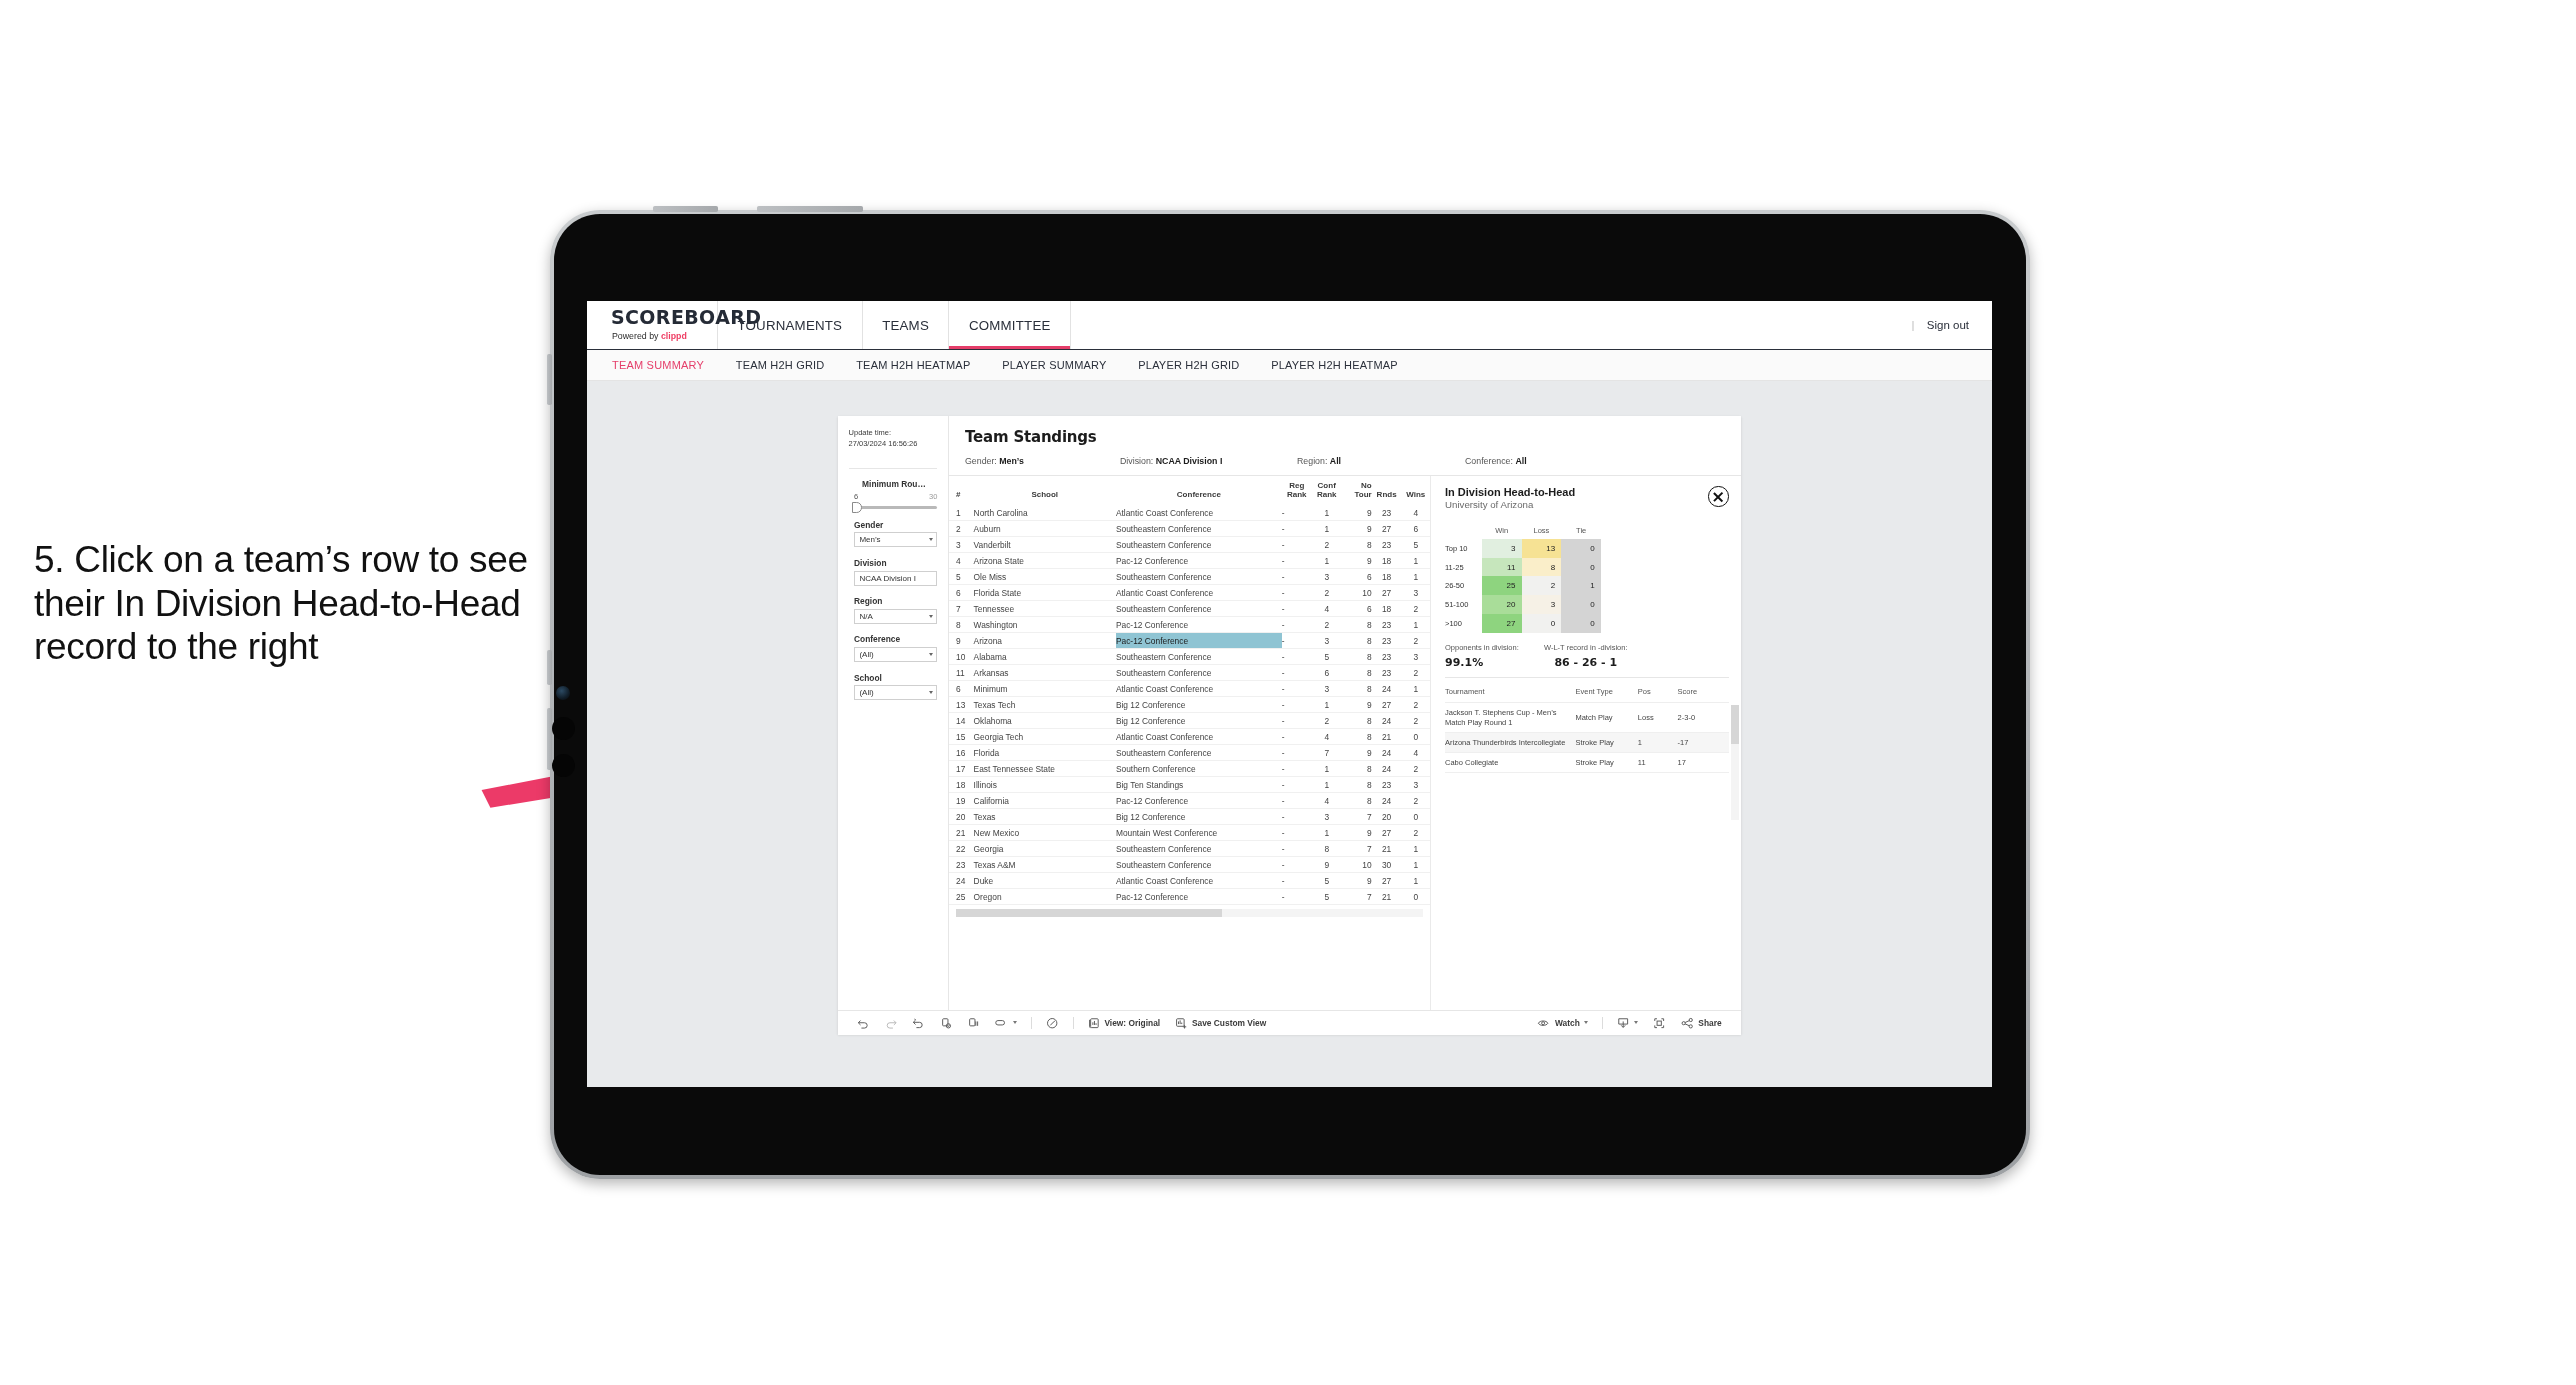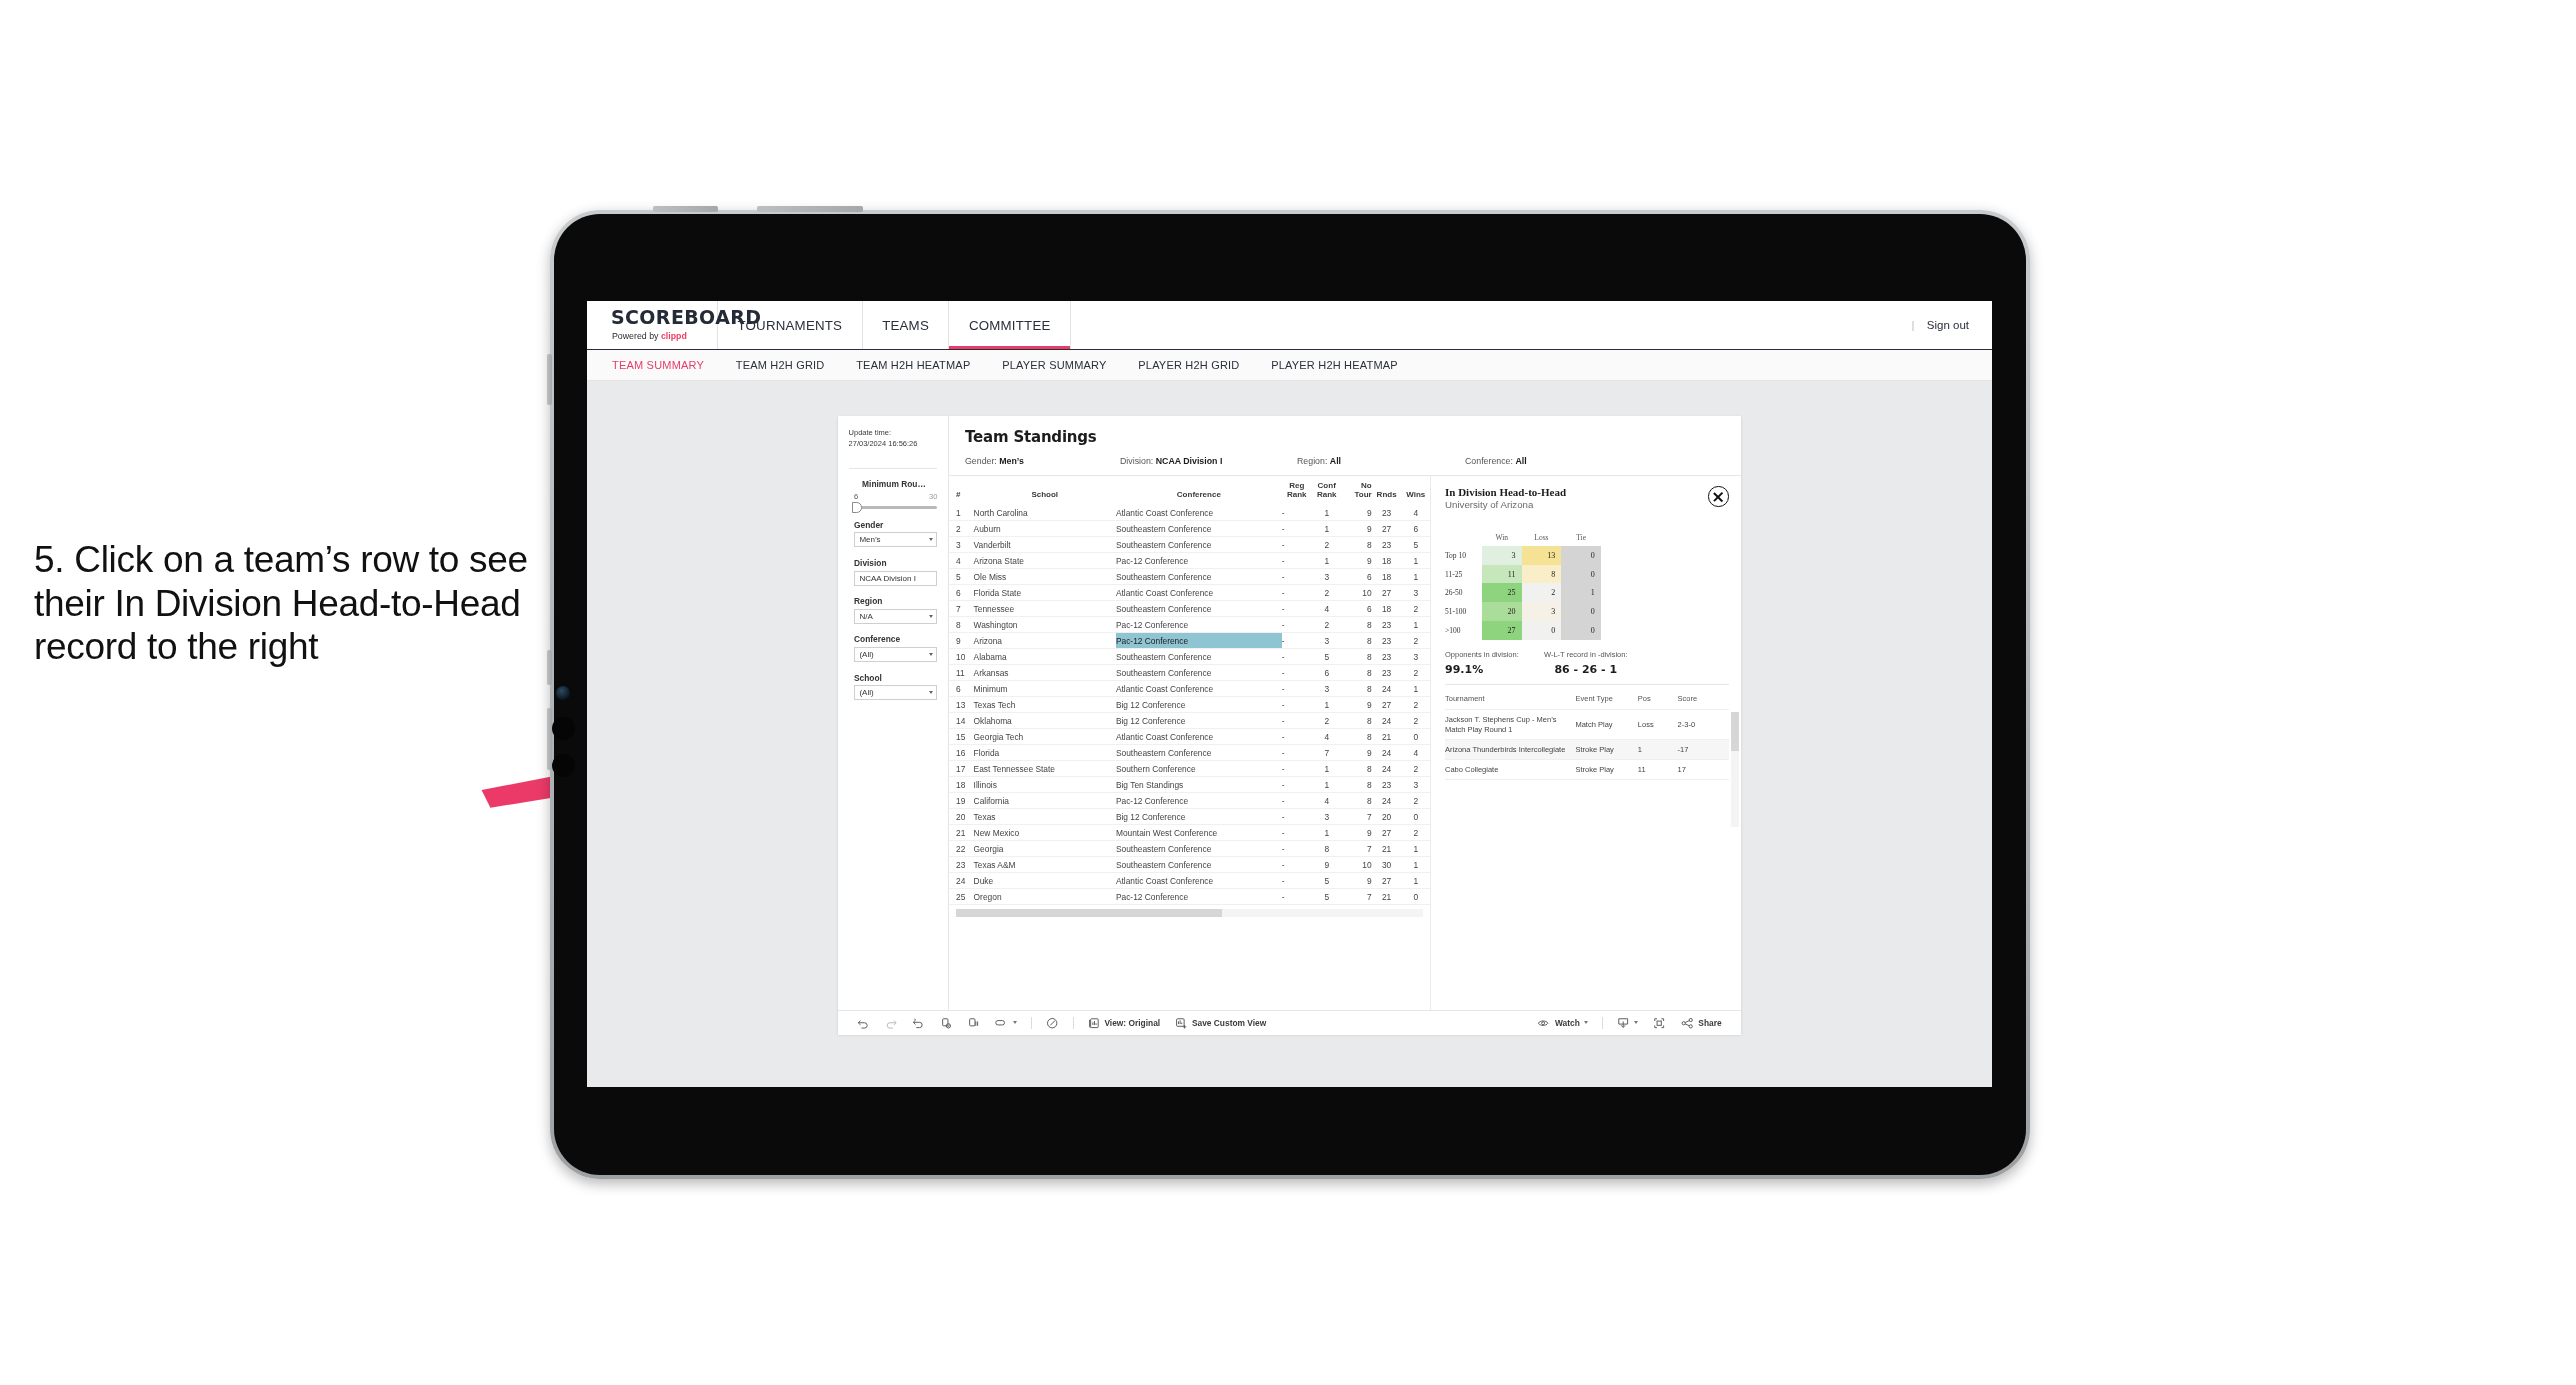--- a/index.html
+++ b/index.html
@@ -128,31 +128,31 @@
   .c-wn { width: 26.5px; text-align: center; }
   tr.sel td.c-conf { background: #8fc4d3; color: #1d1d1d; }
   #tbl-scroll-h { height: 8px; margin: 3.5px 7px 0 7px; background: #f4f4f4; position: relative; }
   #tbl-scroll-h i { position: absolute; left: 0; top: 0; width: 57%; height: 100%;
                     background: #d6d6d6; display: block; }
 
   
   #h2h { flex: 1; min-width: 0; padding: 10.6px 0 0 14px; display: flex; flex-direction: column; }
   #h2h-top { display: flex; justify-content: space-between; align-items: flex-start;
              padding-right: 12.4px; }
-  #h2h-title { font-family: Liberation Serif, serif; font-weight: 700; font-size: 11px;
+  #h2h-title { font-family: Liberation Sans, sans-serif; font-weight: 700; font-size: 11px;
                color: #1c1c1c; }
   #h2h-sub { font-size: 9.7px; color: #6a6a6a; margin-top: 0.9px; }
   #close-btn { width: 20.4px; height: 20.4px; border: 1.9px solid #111; border-radius: 50%;
                position: relative; flex-shrink: 0; cursor: pointer; }
   #close-btn::before, #close-btn::after { content: ""; position: absolute; left: 50%; top: 50%;
                width: 11.5px; height: 1.9px; background: #111; }
   #close-btn::before { transform: translate(-50%,-50%) rotate(45deg); }
   #close-btn::after  { transform: translate(-50%,-50%) rotate(-45deg); }
 
-  table.h2h { border-collapse: collapse; margin-top: 23px; width: 156px; font-family: Liberation Serif, serif; }
+  table.h2h { border-collapse: collapse; margin-top: 16px; width: 156px; }
   table.h2h th { font-size: 7.5px; font-weight: 400; color: #555; padding: 0 0 3.5px 0;
                  text-align: center; }
   table.h2h th.rowhdr { width: 37px; }
   table.h2h td.rowlbl { font-size: 7.5px; color: #333; padding-right: 5.3px; width: 37px;
                         white-space: nowrap; }
   table.h2h td.cell { text-align: right; padding: 4.9px 6.2px 4.9px 0; font-size: 8px;
                       color: #222; width: 40px; }
 
   #h2h-stats { display: flex; margin-top: 10.6px; }
   .stat { }

